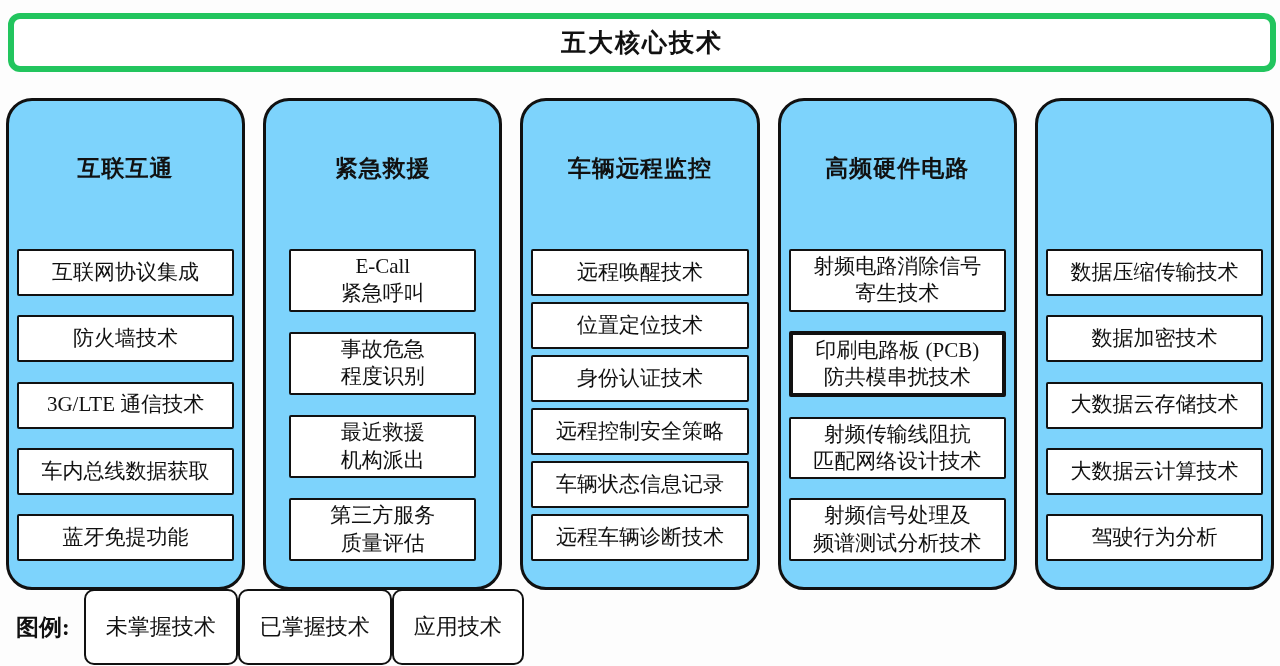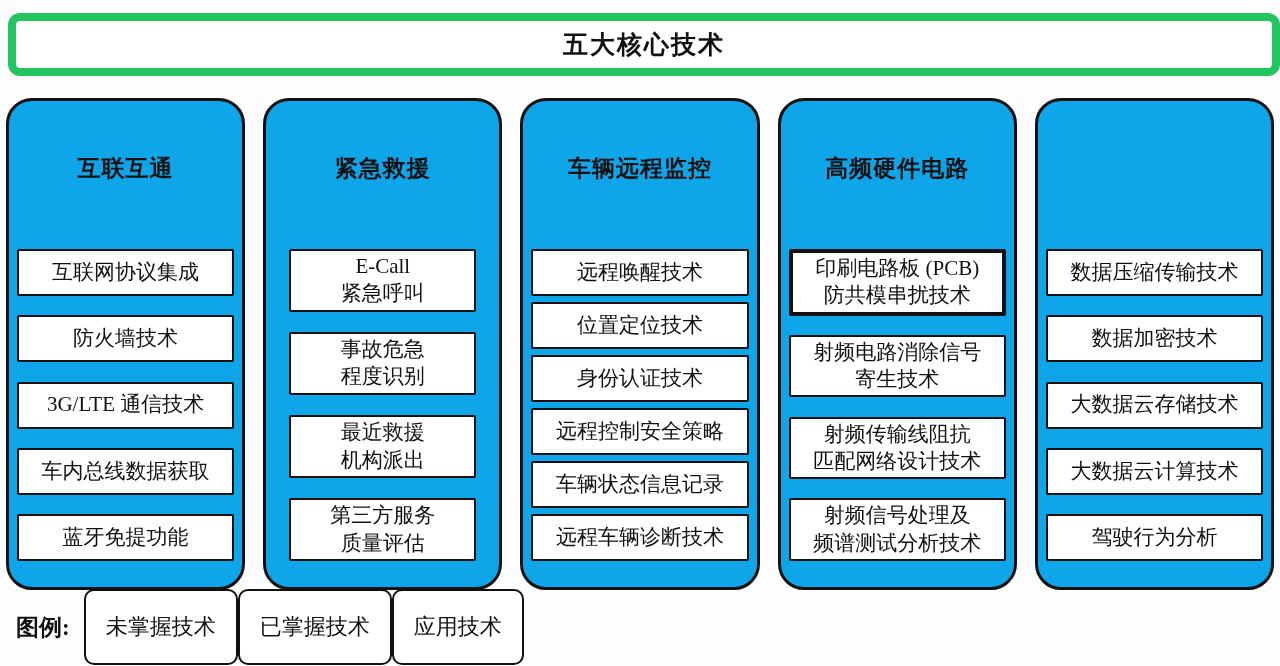--- a/index.html
+++ b/index.html
@@ -11,42 +11,42 @@
     font-family: "Liberation Serif", "DejaVu Serif", serif;
     color: #111111;
     overflow: hidden;
   }
 
   
   .title-box {
     position: absolute;
     left: 8px; top: 13px;
     width: 1256px; height: 47px;
-    border: 8px solid #22c55e;
+    border: 6px solid #22c55e;
     border-radius: 12px;
     display: flex; align-items: center; justify-content: center;
     background: #fff;
   }
   .title-box span {
     font-size: 25px; font-weight: 600; letter-spacing: 2px;
   }
 
   
   .columns {
     position: absolute;
     left: 6px; top: 98px;
     width: 1268px; height: 492px;
     display: flex; gap: 18px;
   }
   .column {
     flex: 1 1 0;
     position: relative;
     border: 3px solid #111;
     border-radius: 26px;
-    background: #0ea5e9;
+    background: #7dd3fc;
   }
   .col-header {
     position: absolute;
     top: 52px; left: 0; right: 0;
     text-align: center;
     font-size: 23px; font-weight: 600; letter-spacing: 1px;
   }
   .col-items {
     position: absolute;
     left: 8px; right: 8px;
@@ -137,24 +137,24 @@
         <div class="item style-mastered">身份认证技术</div>
         <div class="item style-mastered">远程控制安全策略</div>
         <div class="item style-mastered">车辆状态信息记录</div>
         <div class="item style-mastered">远程车辆诊断技术</div>
       </div>
     </section>
 
     <section class="column">
       <div class="col-header">高频硬件电路</div>
       <div class="col-items">
+        <div class="item style-mastered">射频电路消除信号
+寄生技术</div>
         <div class="item style-unmastered">印刷电路板 (PCB)
 防共模串扰技术</div>
-        <div class="item style-mastered">射频电路消除信号
-寄生技术</div>
         <div class="item style-mastered">射频传输线阻抗
 匹配网络设计技术</div>
         <div class="item style-mastered">射频信号处理及
 频谱测试分析技术</div>
       </div>
     </section>
 
     <section class="column">
       <div class="col-items">
         <div class="item style-mastered">数据压缩传输技术</div>

